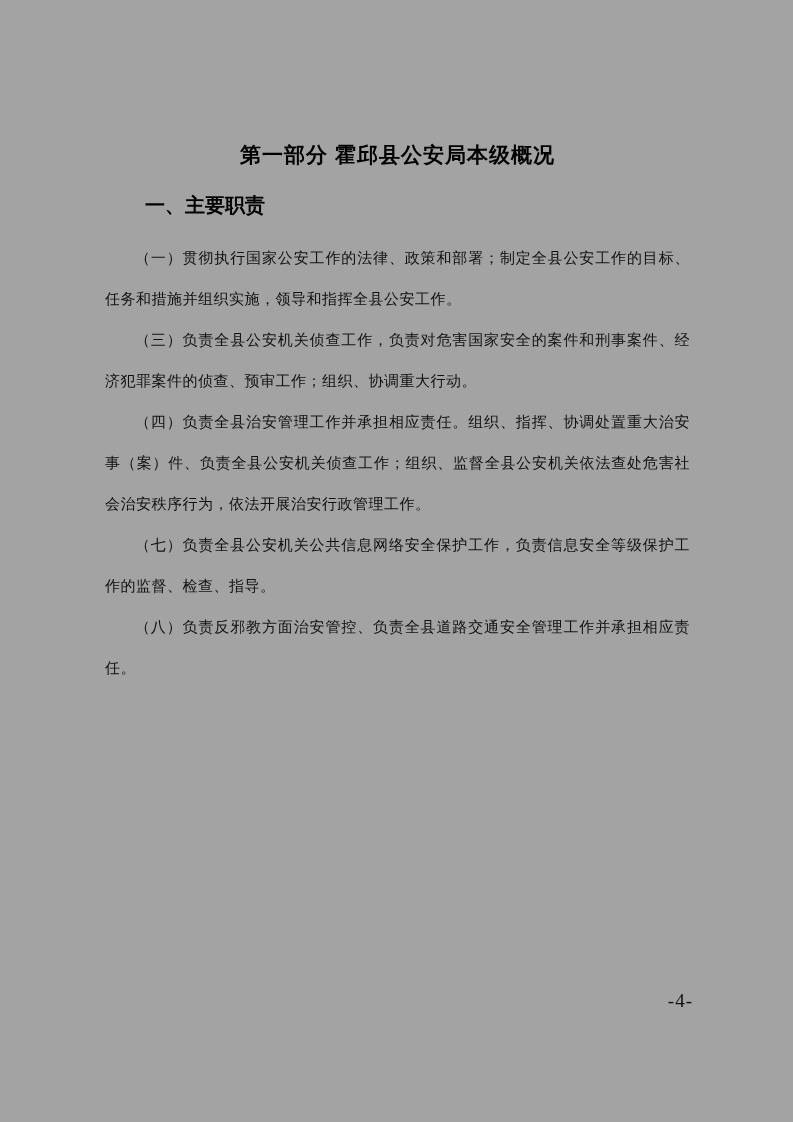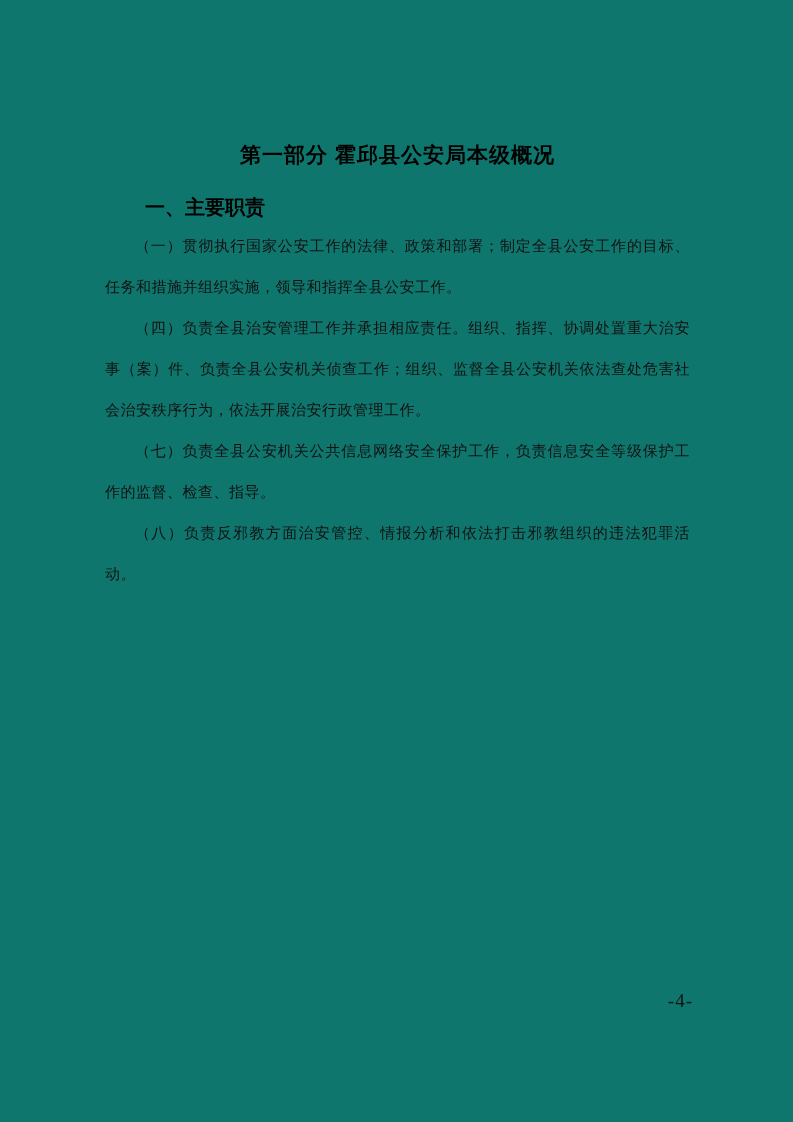--- a/index.html
+++ b/index.html
@@ -8,46 +8,46 @@
     background: #ffffff;
   }
   body {
     font-family: "Liberation Serif", serif;
     color: #111111;
   }
   .page {
     position: relative;
     width: 793px;
     height: 1122px;
-    background: #0f766e;
+    background: #a3a3a3;
     overflow: hidden;
   }
   .content {
     position: absolute;
     left: 105px;
     width: 585px;
     top: 140px;
   }
   .doc-title {
     font-family: "Liberation Sans", sans-serif;
     font-size: 21px;
     font-weight: bold;
     text-align: center;
     letter-spacing: 1px;
     line-height: 30px;
     margin-bottom: 22px;
     color: #000000;
   }
   .section-heading {
-    font-family: Liberation Serif, serif;
+    font-family: Liberation Mono, monospace;
     font-size: 20px;
     font-weight: bold;
     text-indent: 2em;
     line-height: 30px;
-    margin-bottom: 4px;
+    margin-bottom: 16px;
     color: #000000;
   }
   .body-paragraph {
     font-family: "Liberation Serif", serif;
     font-size: 15px;
     line-height: 41px;
     letter-spacing: 0.5px;
     text-align: justify;
     text-indent: 2em;
     margin: 0;
@@ -64,18 +64,19 @@
   }
 </style>
 </head>
 <body>
 
 <div class="page">
   <div class="content">
     <h1 class="doc-title">第一部分 霍邱县公安局本级概况</h1>
     <h2 class="section-heading">一、主要职责</h2>
     <p class="body-paragraph">（一）贯彻执行国家公安工作的法律、政策和部署；制定全县公安工作的目标、任务和措施并组织实施，领导和指挥全县公安工作。</p>
+    <p class="body-paragraph">（三）负责全县公安机关侦查工作，负责对危害国家安全的案件和刑事案件、经济犯罪案件的侦查、预审工作；组织、协调重大行动。</p>
     <p class="body-paragraph">（四）负责全县治安管理工作并承担相应责任。组织、指挥、协调处置重大治安事（案）件、负责全县公安机关侦查工作；组织、监督全县公安机关依法查处危害社会治安秩序行为，依法开展治安行政管理工作。</p>
     <p class="body-paragraph">（七）负责全县公安机关公共信息网络安全保护工作，负责信息安全等级保护工作的监督、检查、指导。</p>
-    <p class="body-paragraph">（八）负责反邪教方面治安管控、情报分析和依法打击邪教组织的违法犯罪活动。</p>
+    <p class="body-paragraph">（八）负责反邪教方面治安管控、负责全县道路交通安全管理工作并承担相应责任。</p>
   </div>
   <div class="page-footer">-4-</div>
 </div>
 
 </body></html>

